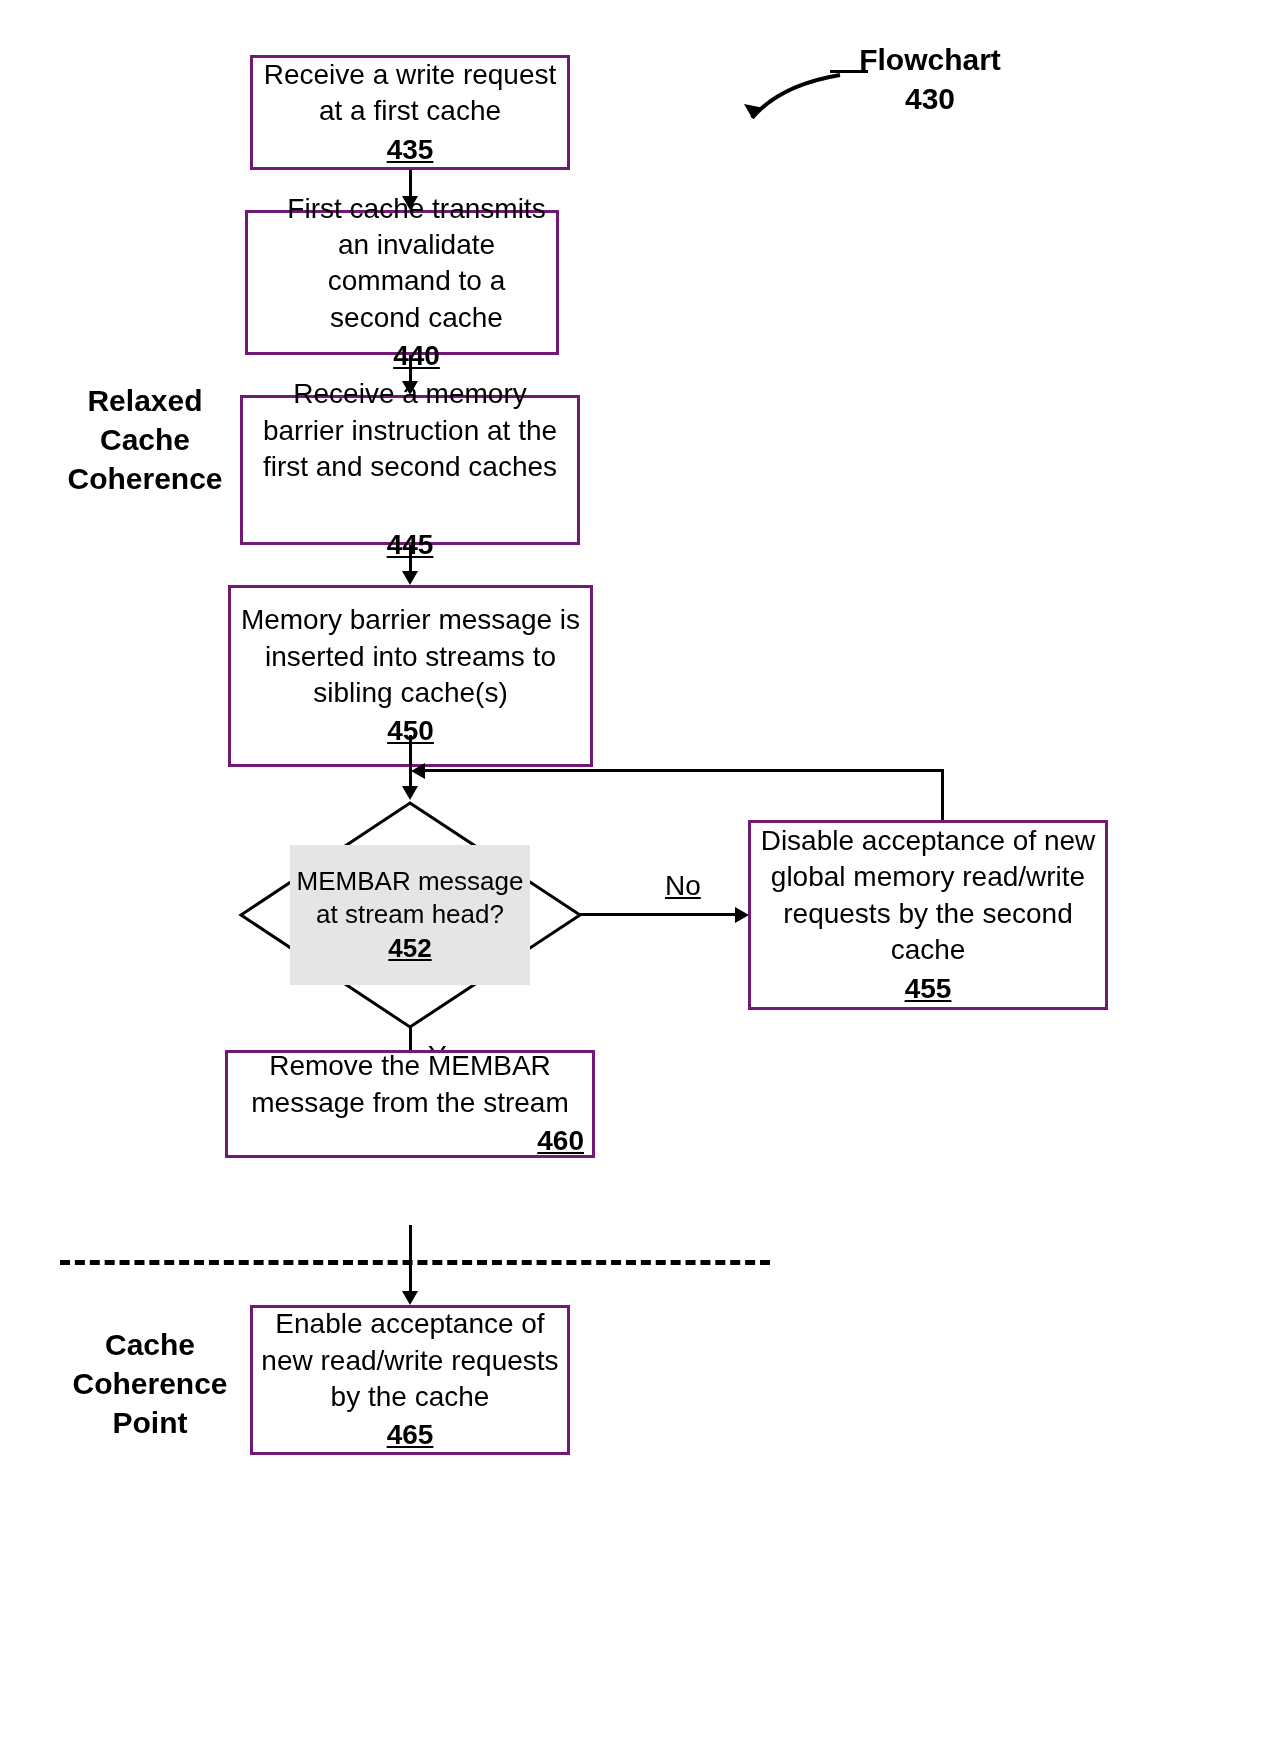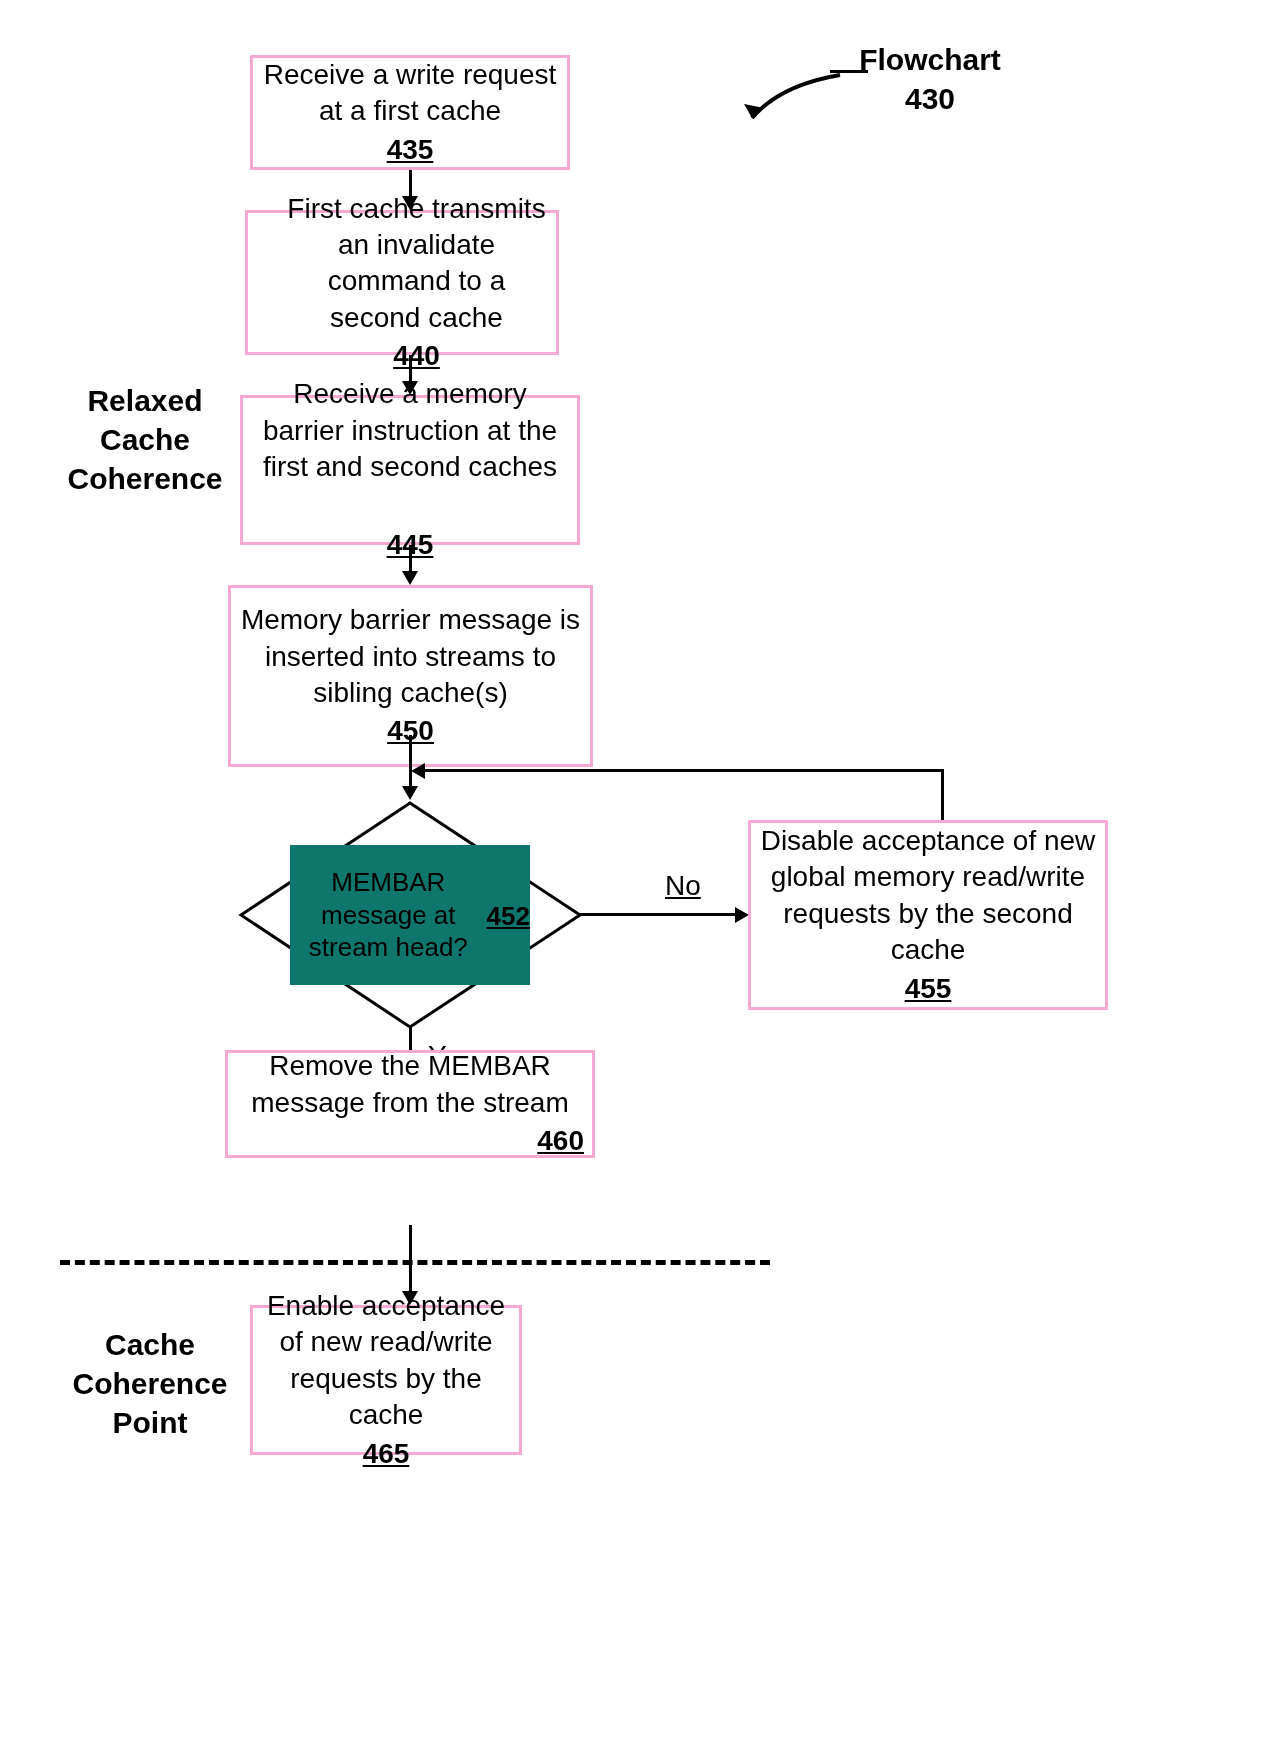--- a/index.html
+++ b/index.html
@@ -11,43 +11,43 @@
       height: 1761px;
       position: relative;
     }
     .container {
       position: relative;
       width: 100%;
       height: 100%;
     }
     .box {
       position: absolute;
-      border: 3px solid #f9a8d4;
+      border: 3px solid #701a75;
       text-align: center;
       display: flex;
       flex-direction: column;
       justify-content: center;
       align-items: center;
       font-size: 28px;
       line-height: 1.3;
       padding: 8px;
       box-sizing: border-box;
       background: white;
     }
     .box-num {
       text-decoration: underline;
       font-weight: bold;
       margin-top: 2px;
     }
     .diamond {
       position: absolute;
-      background: #0f766e;
+      background: #e5e5e5;
       text-align: center;
       display: flex;
-      flex-direction: row;
+      flex-direction: column;
       justify-content: center;
       align-items: center;
       font-size: 26px;
       line-height: 1.25;
       z-index: 2;
     }
     .label {
       position: absolute;
       font-weight: bold;
       font-size: 30px;
@@ -195,18 +195,18 @@
   <div class="dashed-line" style="left:60px; top:1260px; width:710px;"></div>
 
   <div class="arrow-down" style="left:410px; top:1225px; height:80px;"></div>
 
   <div class="label" style="left:60px; top:1325px; width:180px;">
     <span>Cache</span><br>
     <span>Coherence</span><br>
     <span>Point</span>
   </div>
 
-  <div class="box" style="left:250px; top:1305px; width:272px; height:150px;">
+  <div class="box" style="left:250px; top:1305px; width:320px; height:150px;">
     <div>Enable acceptance of new read/write requests by the cache</div>
     <div class="box-num">465</div>
   </div>
 
 </div>
 
 </body></html>

